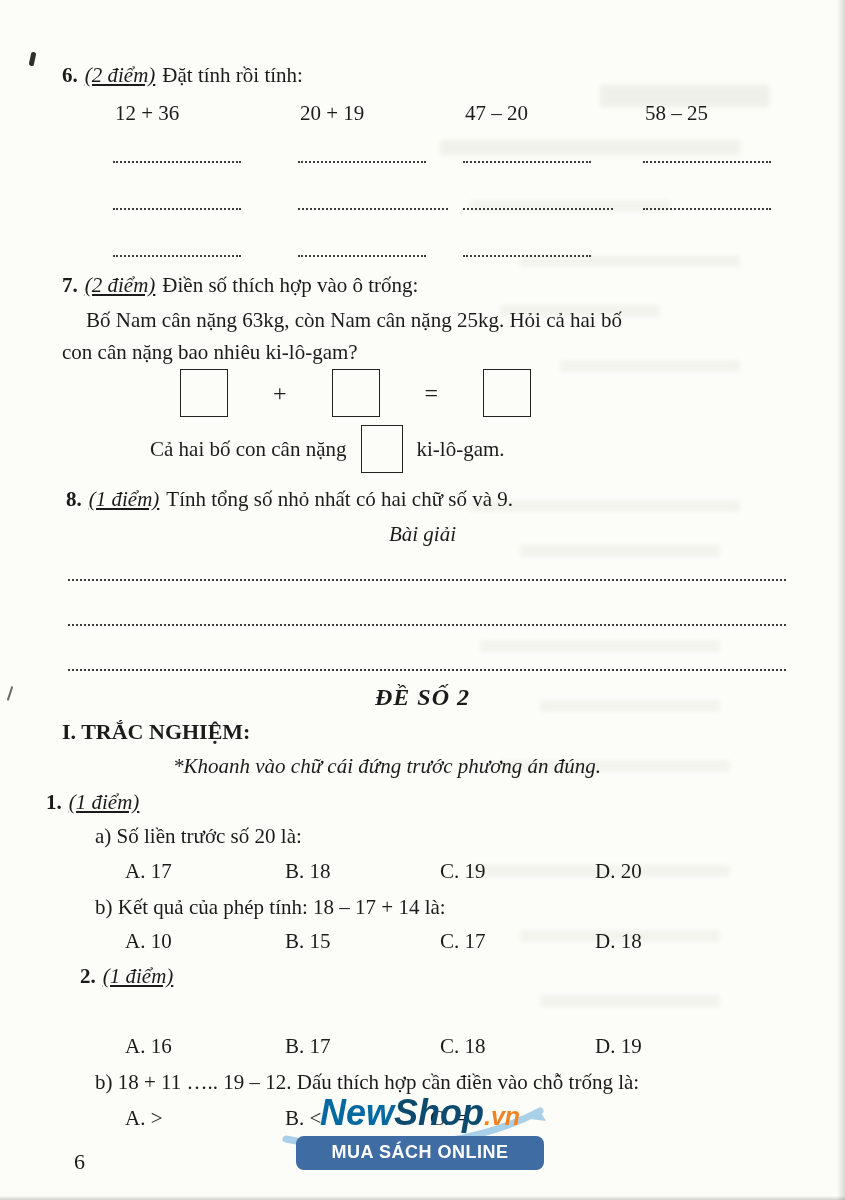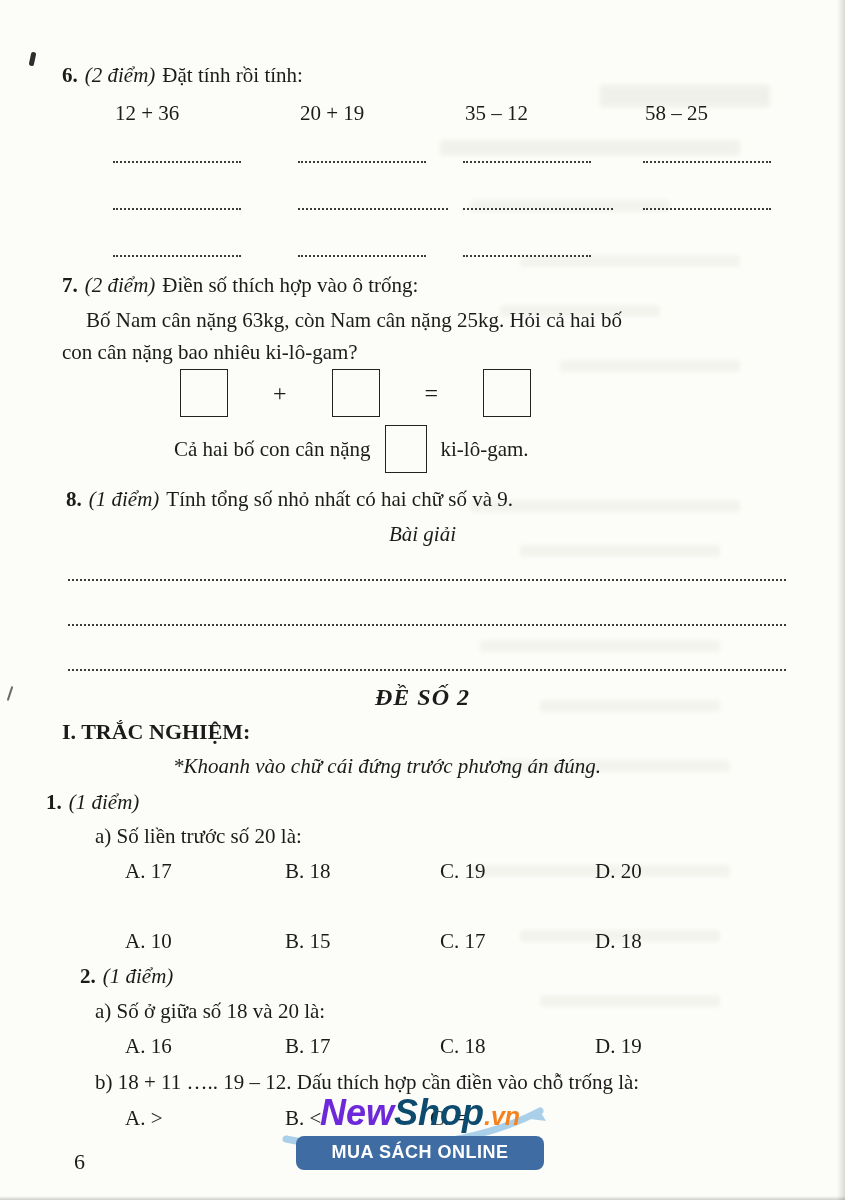--- a/index.html
+++ b/index.html
@@ -11,30 +11,30 @@
   .page::after{ 
     content:"";position:absolute;top:0;right:0;width:8px;height:100%;
     background:linear-gradient(to right,rgba(0,0,0,0),rgba(0,0,0,.14));
   }
   .page::before{ 
     content:"";position:absolute;left:0;bottom:0;width:100%;height:4px;
     background:linear-gradient(to bottom,rgba(0,0,0,0),rgba(0,0,0,.18));
   }
   .row{position:absolute;font-size:21px;line-height:1.25;white-space:nowrap;}
   .num{font-weight:bold;margin-right:7px;}
-  .pts{font-style:italic;margin-right:7px;}
+  .pts{font-style:italic;margin-right:7px;text-decoration:underline;}
   .centered{left:0;right:0;text-align:center;font-style:italic;}
   .prob-grid{position:absolute;left:115px;display:grid;grid-template-columns:185px 165px 180px 150px;font-size:21px;}
   .dots-grid{position:absolute;left:113px;display:grid;grid-template-columns:185px 165px 180px 150px;}
   .dotseg{display:inline-block;width:128px;height:13px;border-bottom:2.5px dotted #3c3c3c;}
   .dotfull{position:absolute;left:68px;width:718px;height:13px;border-bottom:2.5px dotted #3c3c3c;}
   .eqrow{position:absolute;display:flex;align-items:center;}
   .eqbox{width:46px;height:46px;border:1.7px solid #222;background:transparent;}
   .op{font-size:24px;margin:0 45px;}
-  .caprow{position:absolute;display:flex;align-items:center;font-size:21px;white-space:nowrap;margin-left:24px;}
+  .caprow{position:absolute;display:flex;align-items:center;font-size:21px;white-space:nowrap;}
   .capbox{width:40px;height:46px;border:1.7px solid #222;margin:0 14px;}
   .solution{font-style:italic;font-size:21px;}
   .de-title{font-weight:bold;font-size:24px;letter-spacing:1px;}
   .section{font-weight:bold;font-size:22px;}
   .note{font-style:italic;font-size:21px;}
   .opts-grid{position:absolute;left:125px;display:grid;grid-template-columns:160px 155px 155px auto;font-size:21px;}
   .opts-grid3{position:absolute;left:125px;display:grid;grid-template-columns:160px 145px auto;font-size:21px;}
   .pagenum{font-size:22px;}
   .ghost{position:absolute;background:#6e7252;opacity:.055;filter:blur(2px);border-radius:3px;pointer-events:none;}
   .inkmark{position:absolute;background:#2e2e2e;border-radius:2px;}
@@ -68,21 +68,21 @@
   <div class="ghost" style="left:540px;top:995px;width:180px;height:12px"></div>
   <div class="inkmark" style="left:30px;top:52px;width:5px;height:14px;transform:rotate(12deg)"></div>
   <div class="inkmark" style="left:9px;top:686px;width:2px;height:15px;transform:rotate(18deg);opacity:.7"></div>
 
   <div class="row" style="top:62px;left:62px">
     <span class="num">6.</span><span class="pts">(2 điểm)</span><span>Đặt tính rồi tính:</span>
   </div>
   <div class="prob-grid" style="top:101px">
     <span>12 + 36</span>
     <span>20 + 19</span>
-    <span>35 – 12</span>
+    <span>47 – 20</span>
     <span>58 – 25</span>
   </div>
   <div class="dots-grid" style="top:148px">
     <span><span class="dotseg"></span></span>
     <span><span class="dotseg"></span></span>
     <span><span class="dotseg"></span></span>
     <span><span class="dotseg"></span></span>
   </div>
   <div class="dots-grid" style="top:195px">
     <span><span class="dotseg"></span></span>
@@ -130,31 +130,31 @@
   <div class="row" style="top:789px;left:46px">
     <span class="num">1.</span><span class="pts">(1 điểm)</span>
   </div>
   <div class="row" style="top:823px;left:95px">a) Số liền trước số 20 là:</div>
   <div class="opts-grid" style="top:859px">
     <span>A. 17</span>
     <span>B. 18</span>
     <span>C. 19</span>
     <span>D. 20</span>
   </div>
+  <div class="row" style="top:894px;left:95px">b) Kết quả của phép tính: 18 – 17 + 14 là:</div>
   <div class="opts-grid" style="top:929px">
     <span>A. 10</span>
     <span>B. 15</span>
     <span>C. 17</span>
     <span>D. 18</span>
   </div>
 
   <div class="row" style="top:963px;left:80px">
     <span class="num">2.</span><span class="pts">(1 điểm)</span>
   </div>
-  <div class="row" style="top:998px;left:95px">a) Số ở giữa số 18 và 20 là:</div>
   <div class="opts-grid" style="top:1034px">
     <span>A. 16</span>
     <span>B. 17</span>
     <span>C. 18</span>
     <span>D. 19</span>
   </div>
   <div class="row" style="top:1069px;left:95px">b) 18 + 11 ….. 19 – 12. Dấu thích hợp cần điền vào chỗ trống là:</div>
   <div class="opts-grid3" style="top:1106px">
     <span>A. &gt;</span>
     <span>B. &lt;</span>
@@ -162,18 +162,18 @@
   </div>
 
   <div class="row pagenum" style="top:1148px;left:74px">6</div>
 
   <div class="wm">
     <div class="wm-logo">
       <svg class="wm-swoosh" viewBox="0 0 280 52">
         <path d="M8 40 C 80 56, 190 50, 262 12" fill="none" stroke="#a9cfe9" stroke-width="7" stroke-linecap="round"></path>
         <path d="M262 12 l 6 10 l -16 -2 z" fill="#a9cfe9"></path>
       </svg>
-      <span style="color:#6d28d9">New</span><span style="color:#0c4a6e">Shop</span><span class="wm-vn" style="color:#f5821f">.vn</span>
+      <span style="color:#0369a1">New</span><span style="color:#0c4a6e">Shop</span><span class="wm-vn" style="color:#f5821f">.vn</span>
     </div>
     <div class="wm-banner" style="background:#3e6ca3">MUA SÁCH ONLINE</div>
   </div>
 
 </div>
 
 </body></html>

